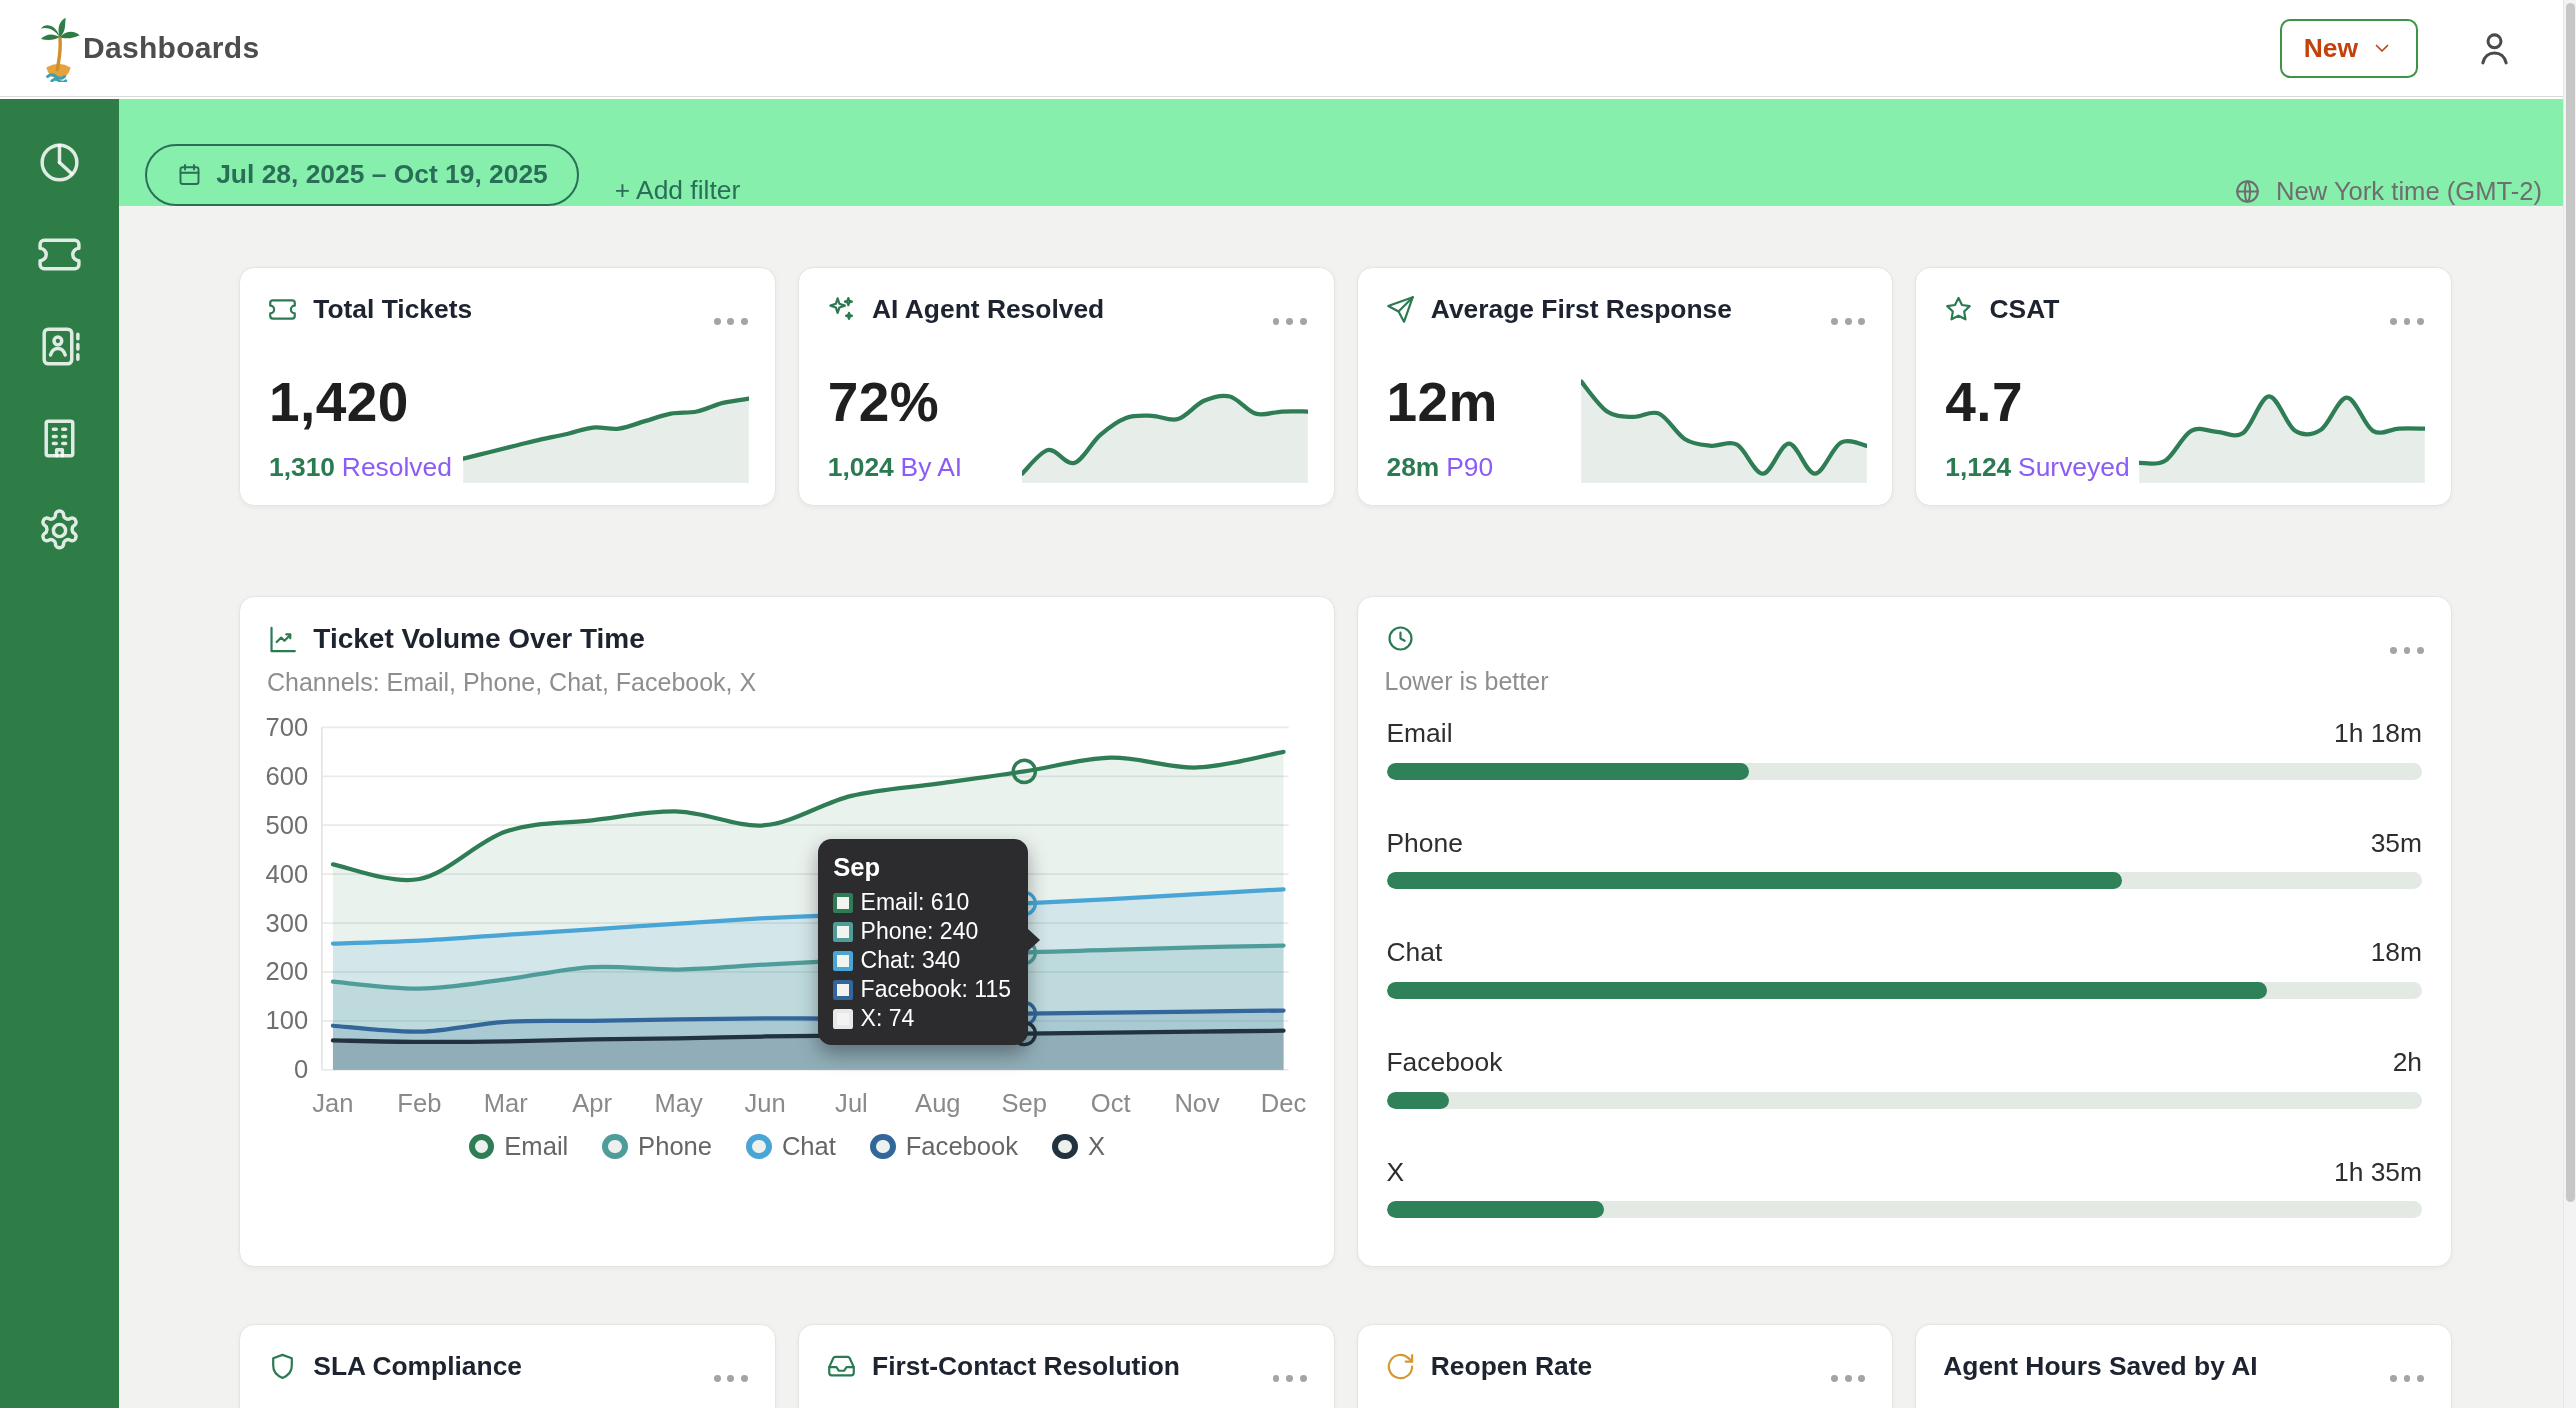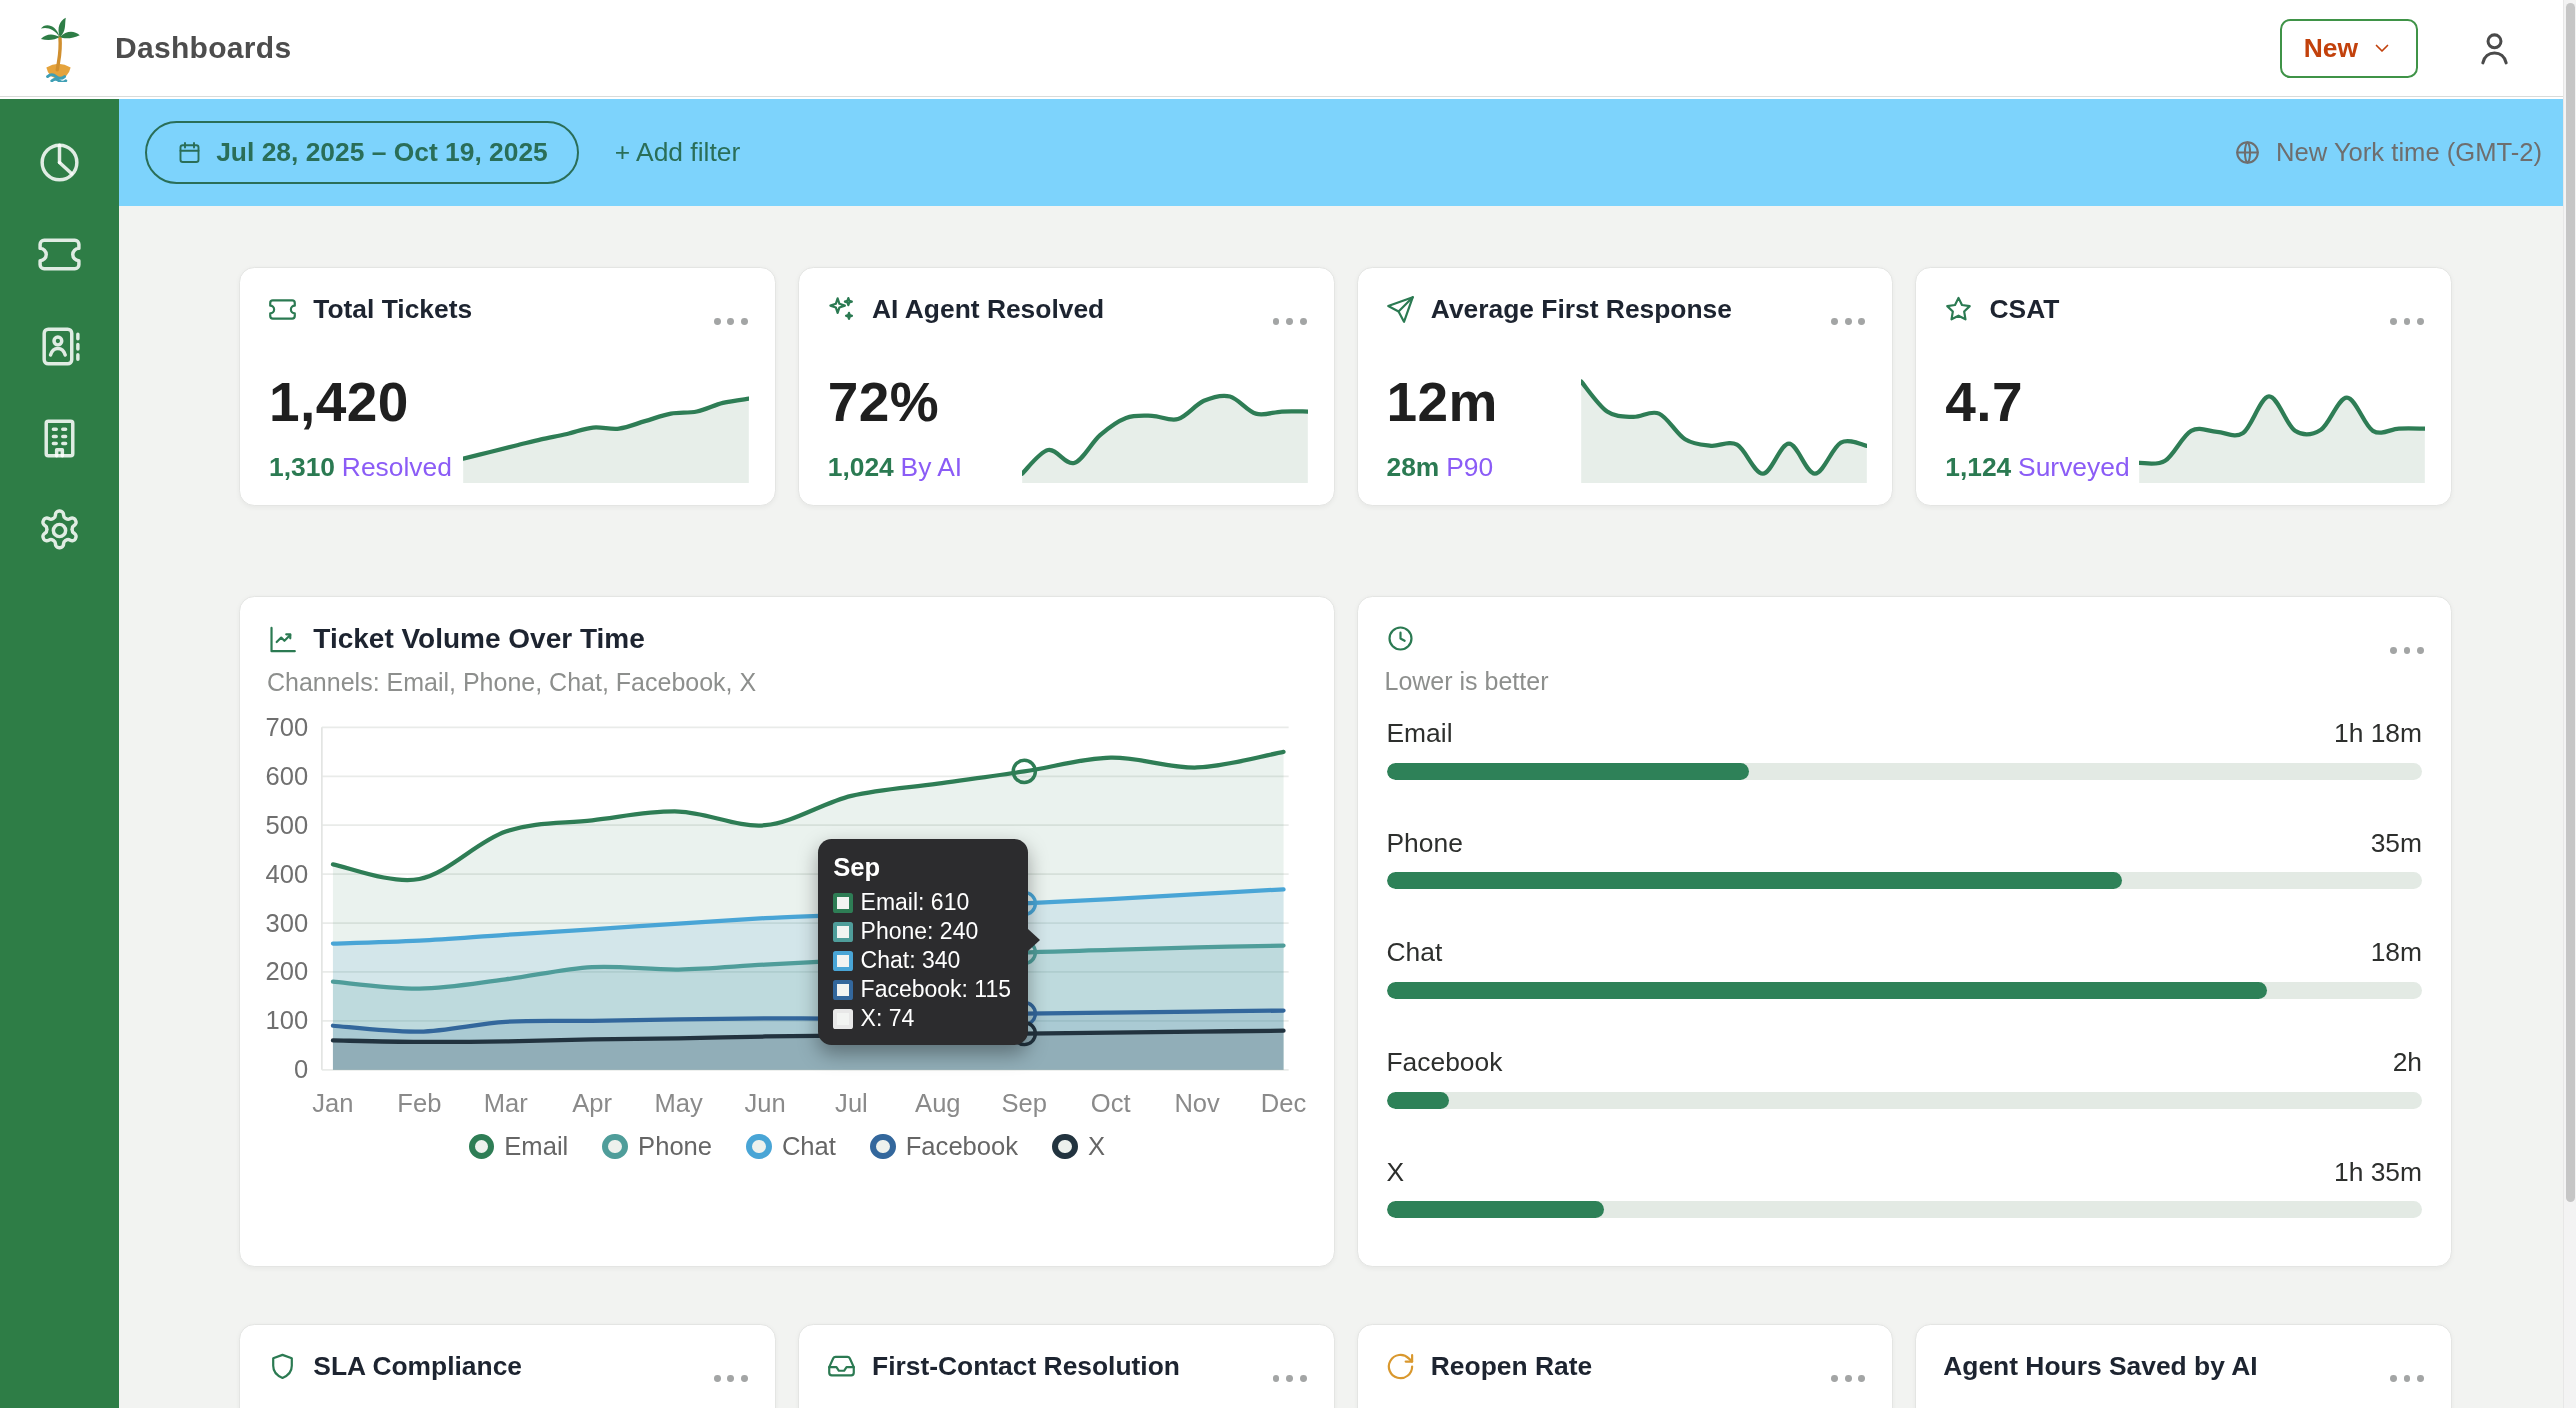--- a/index.html
+++ b/index.html
@@ -5,35 +5,35 @@
   * { margin:0; padding:0; box-sizing:border-box; }
   html,body { width:2576px; height:1409px; }
   body { font-family:"Liberation Sans","DejaVu Sans",sans-serif; background:#fff; }
   .page { position:relative; width:2576px; height:1409px; overflow:hidden; background:#fff; }
 
   
   .topbar { position:absolute; top:0; left:0; right:0; height:97px; background:#fff;
             border-bottom:1.7px solid #d9dbd9; display:flex; align-items:center;
             padding:0 60px 0 34px; z-index:10; }
   .logo { width:49px; height:68px; flex:0 0 auto; }
-  .app-title { margin-left:32px; font-size:30px; font-weight:700; color:#4d4d4d; letter-spacing:0.3px; }
+  .app-title { font-size:30px; font-weight:700; color:#4d4d4d; letter-spacing:0.3px; }
   .topbar-spacer { flex:1; }
   .new-btn { display:flex; align-items:center; gap:12px; border:2.6px solid #3f9347; color:#c2410c;
              border-radius:10.2px; padding:12px 22px; font-size:26.4px; font-weight:600; background:#fff; cursor:pointer; }
   .new-btn .ic { width:24px; height:24px; }
   .user-btn { margin-left:55px; width:43px; height:43px; color:#4a4a4a; cursor:pointer; }
 
   
   .sidebar { position:absolute; top:99px; left:0; bottom:0; width:119px; background:#2e7d46;
              display:flex; flex-direction:column; align-items:center; padding-top:39px; gap:43px; z-index:9; }
   .side-ic { width:49px; height:49px; color:rgba(255,255,255,.85); cursor:pointer; }
 
   
   .main { position:absolute; top:99px; left:119px; right:0; bottom:0; background:#f2f3f1; }
-  .filter-row { height:107px; background:#7dd3fc; display:flex; align-items:center; padding:0 34px 0 25.6px; }
+  .filter-row { height:107px; background:#86efac; display:flex; align-items:flex-end; padding:0 34px 0 25.6px; }
   .date-pill { display:flex; align-items:center; gap:13.6px; border:2.6px solid #2a6e58; color:#2a6e58;
                border-radius:37px; padding:13.6px 29px; font-size:26.4px; font-weight:600; background:transparent; cursor:pointer; }
   .date-pill .ic { width:27px; height:27px; }
   .add-filter { margin-left:36px; color:#2a6e58; font-size:26.4px; font-weight:500; cursor:pointer; }
   .filter-spacer { flex:1; }
   .tz { display:flex; align-items:center; gap:13.6px; color:#6e6e6e; font-size:25.6px; }
   .tz .ic { width:29px; height:29px; color:#6e6e6e; }
 
   .content { padding:61px 124px 0 120px; }
   .kpi-row { display:grid; grid-template-columns:repeat(4,1fr); gap:22px; height:239px; }

